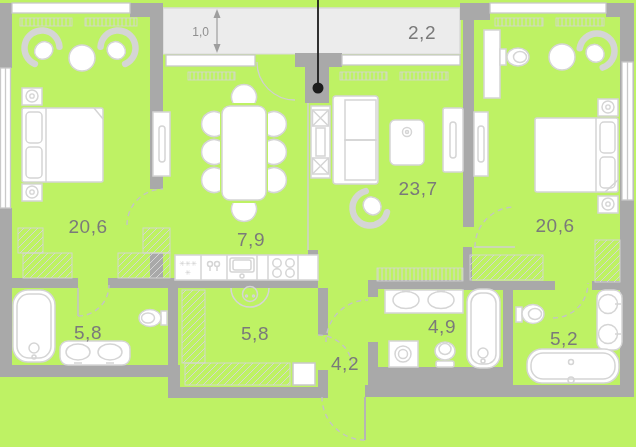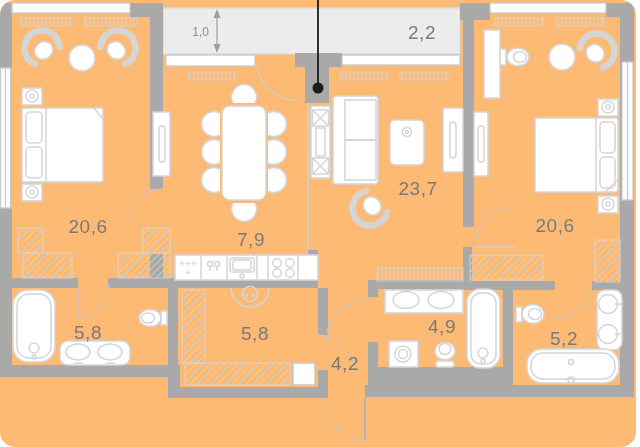--- a/index.html
+++ b/index.html
@@ -1,17 +1,17 @@
 <!DOCTYPE html>
 <html><head>
 <meta charset="utf-8">
 <style>
   html,body{margin:0;padding:0;background:#fff;}
-  .stage{position:relative;width:636px;height:447px;background:#fdba74;overflow:hidden;
-         font-family:"Liberation Sans", sans-serif;border-radius:15px;}
+  .stage{position:relative;width:636px;height:447px;background:#bef264;overflow:hidden;
+         font-family:"Liberation Sans", sans-serif;}
   svg{display:block}
   text.room{font-family:"Liberation Sans", sans-serif;font-size:19px;fill:#7a7a7a;letter-spacing:.5px;}
   text.dim{font-family:"Liberation Sans", sans-serif;font-size:12px;fill:#8f8f8f;}
   text.mark{font-family:"Liberation Sans", sans-serif;font-size:7px;fill:#cfcfcf;}
 </style>
 </head>
 <body>
 
 <div class="stage">
 <svg width="640" height="447" viewBox="0 0 640 447">

